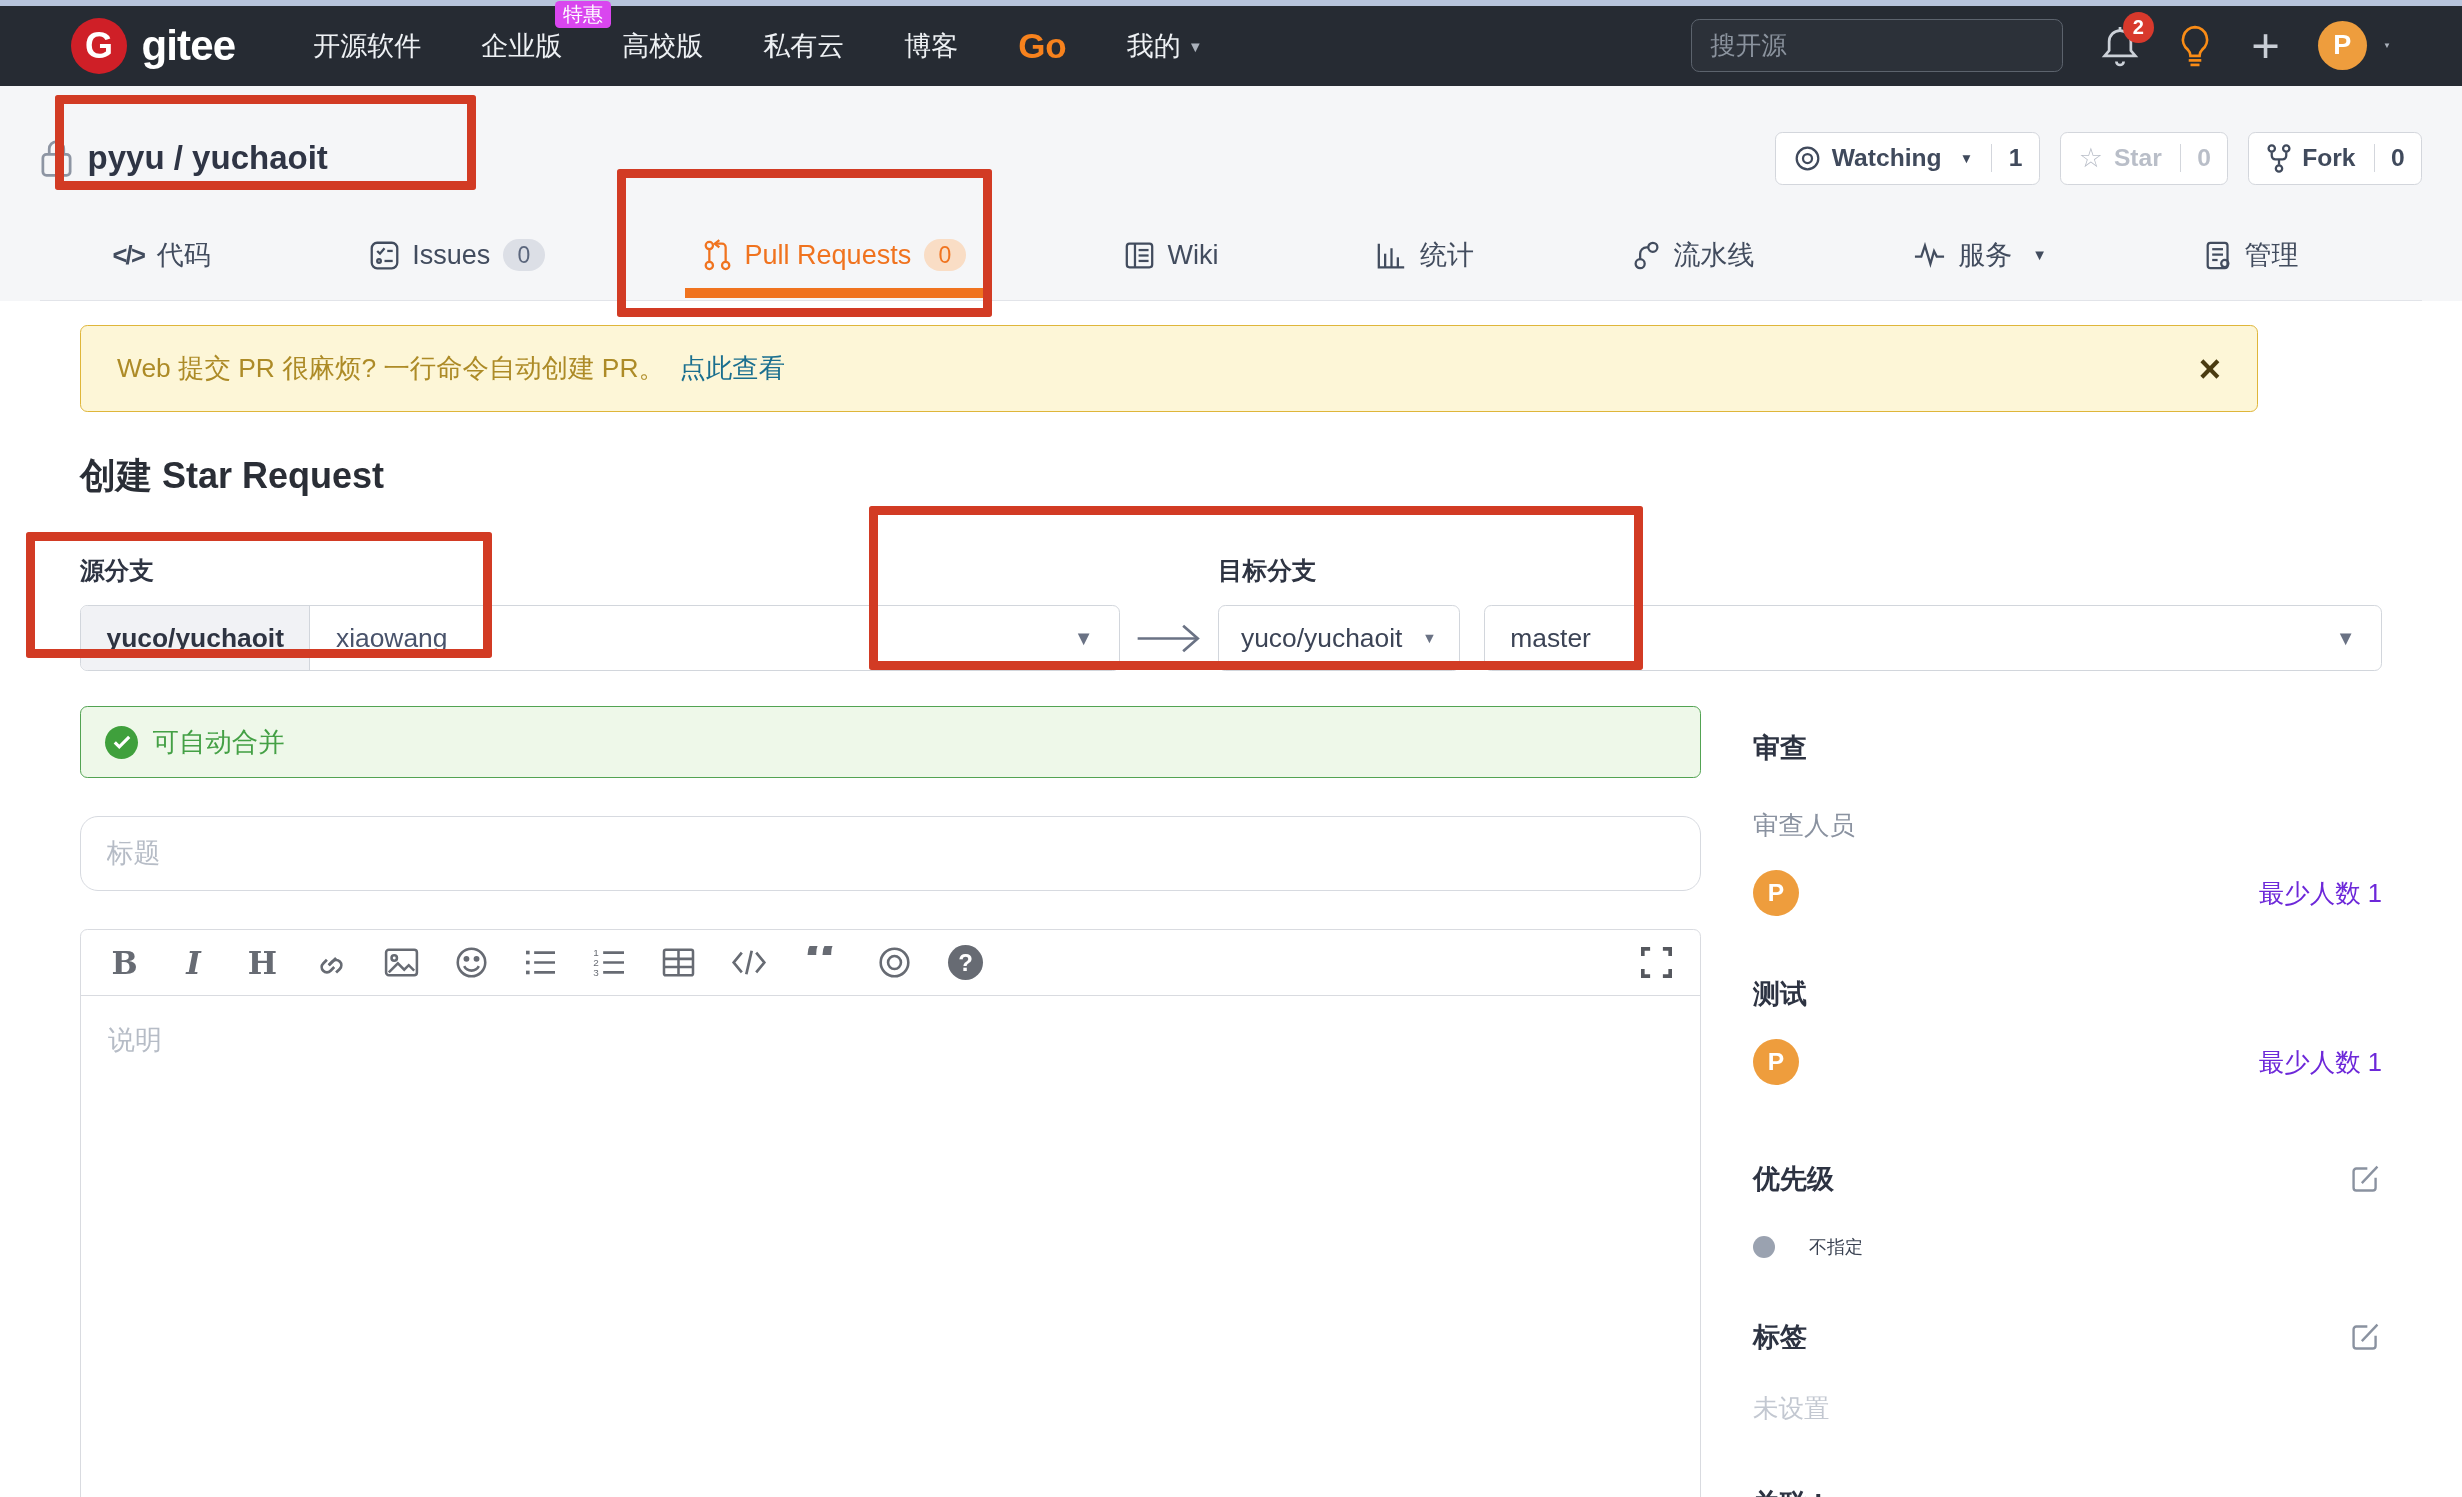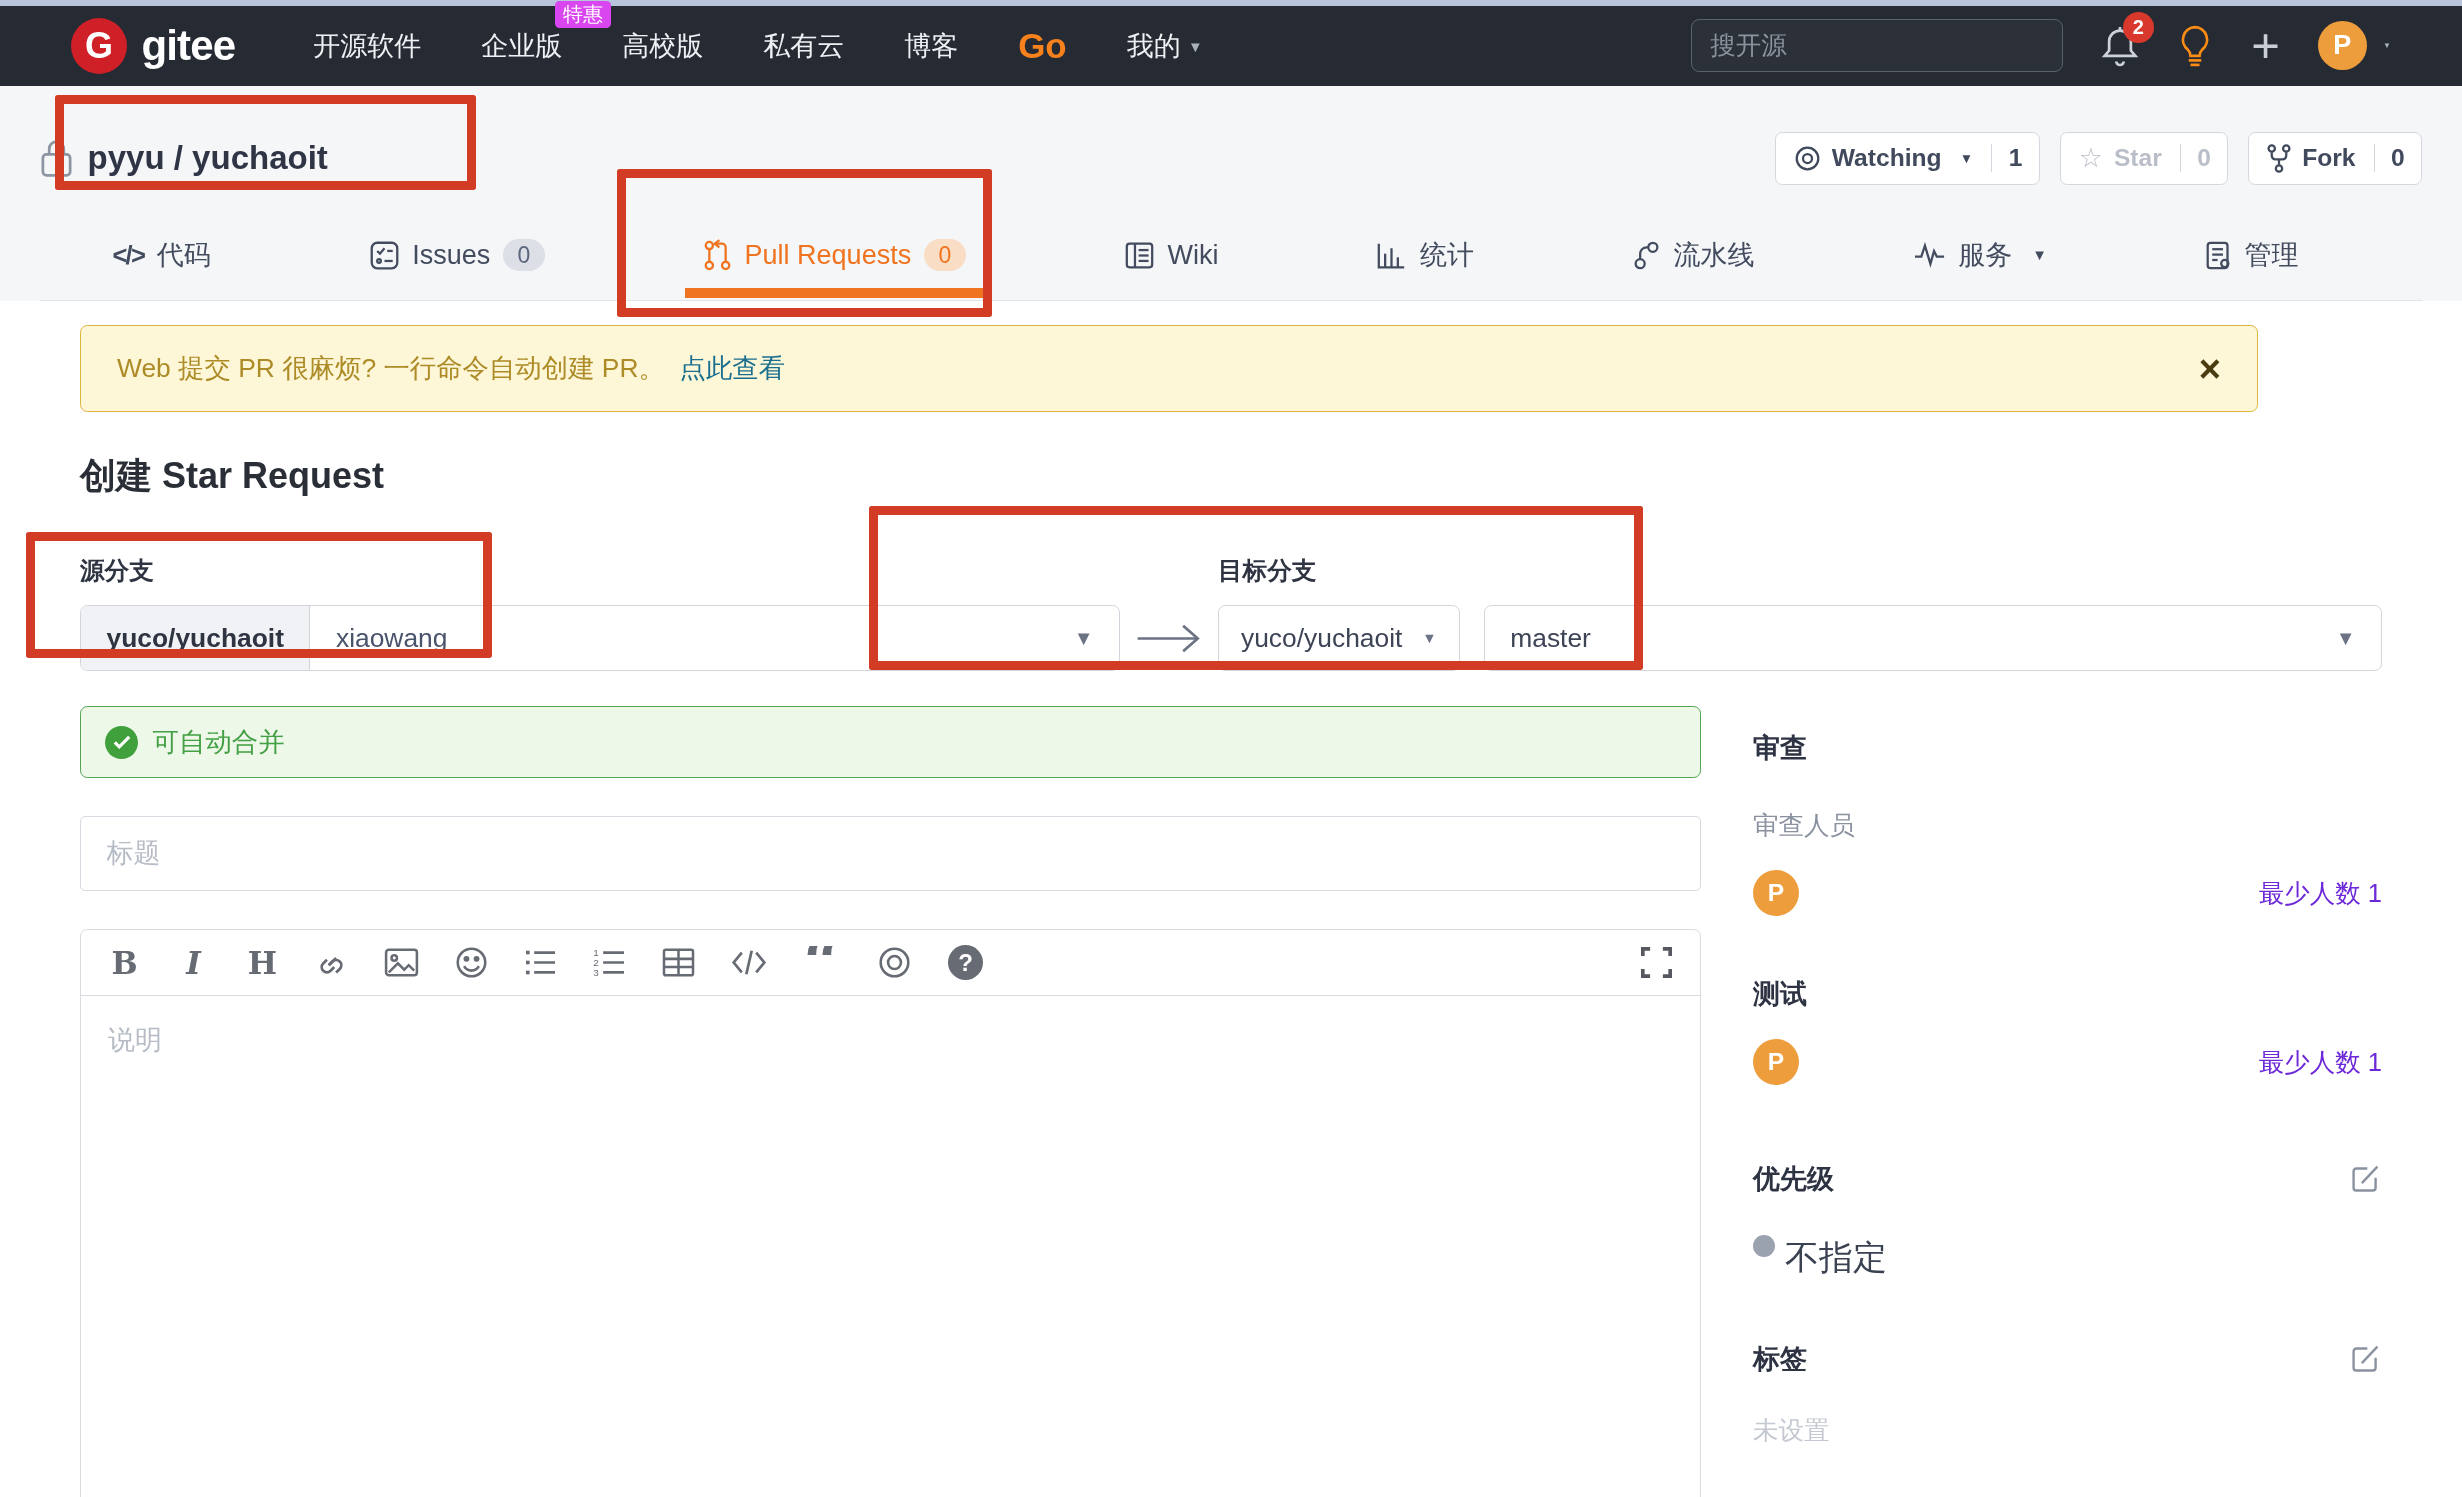--- a/index.html
+++ b/index.html
@@ -86,21 +86,21 @@
                align-items:center; padding:0 25.5px; font-size:26.4px; color:#3c4456; cursor:pointer; }
   .dd-select .seg-caret { padding-right:0; }
 
   
   .content-row { display:flex; align-items:flex-start; margin-top:35px; }
   .left-col { width:1621px; }
   .alert-green { height:72px; background:#eef8e9; border:1.8px solid #52a352; border-radius:7.3px; display:flex;
                  align-items:center; gap:14.6px; padding:0 24px; font-size:26.4px; color:#44a045; }
   .check-circle { width:33px; height:33px; border-radius:50%; background:#3fa03c; color:#fff; display:flex;
                   align-items:center; justify-content:center; }
-  .title-input { margin-top:38px; width:100%; height:75px; border:1.8px solid #d7dae0; border-radius:5px;
+  .title-input { margin-top:38px; width:100%; height:75px; border:1.8px solid #d7dae0; border-radius:18px;
                  font-size:27px; padding:0 25.5px; color:#333; outline:none;
                  font-family:"Liberation Sans","DejaVu Sans",sans-serif; }
   .title-input::placeholder { color:#b6bcc6; }
   .editor { margin-top:38px; border:1.8px solid #d9dbe0; border-radius:7.3px; height:674px; overflow:hidden; }
   .editor-toolbar { height:66px; border-bottom:1.8px solid #d9dbe0; display:flex; align-items:center; gap:36px;
                     padding:0 27px; color:#676b73; }
   .tb { display:flex; align-items:center; justify-content:center; min-width:33px; cursor:pointer; color:#676b73; }
   .tb.serif { font-family:"DejaVu Serif","Liberation Serif",serif; font-size:31px; font-weight:700; }
   .tb.serif.italic { font-style:italic; font-weight:700; }
   .tb.quote-glyph { font-family:"DejaVu Serif","Liberation Serif",serif; font-size:66px; font-weight:700;
@@ -116,21 +116,21 @@
   .sidebar { margin-left:52px; flex:1; padding-top:24px; }
   .sb-h { font-size:27px; font-weight:700; color:#2d3342; display:flex; justify-content:space-between; align-items:center; }
   .sb-label { margin-top:42px; font-size:25.5px; color:#8a92a0; }
   .sb-person-row { margin-top:27px; display:flex; align-items:center; justify-content:space-between; }
   .sb-avatar { width:46px; height:46px; border-radius:50%; background:#ee9d3d; color:#fff; font-weight:700;
                font-size:24.6px; display:flex; align-items:center; justify-content:center; }
   .sb-min { font-size:25.5px; color:#6d28d9; }
   .sb-h.mt-test { margin-top:60px; }
   .sb-h.mt-sec { margin-top:76px; }
   .sb-h.mt-sec2 { margin-top:60px; }
-  .sb-value-row { margin-top:38px; display:flex; gap:10px; font-size:34px; color:#3a4252; }
+  .sb-value-row { margin-top:38px; display:flex; align-items:center; gap:34px; font-size:18px; color:#3a4252; }
   .sb-dot { width:22px; height:22px; border-radius:50%; background:#9aa2b0; }
   .sb-muted { margin-top:36px; font-size:25.5px; color:#c3c8d1; }
   .edit-ic { color:#8a92a0; cursor:pointer; display:flex; }
 
   
   .anno { position:absolute; border:9px solid #d23b24; border-radius:2.7px; pointer-events:none; }
   #anno-repo   { left:55px;  top:95px; width:421px; height:95px; }
   #anno-prtab  { left:617px; top:169px; width:375px; height:148px; }
   #anno-src    { left:25.5px;  top:532px; width:466px; height:126px; }
   #anno-tgt    { left:869px; top:506px; width:774px; height:164px; }

